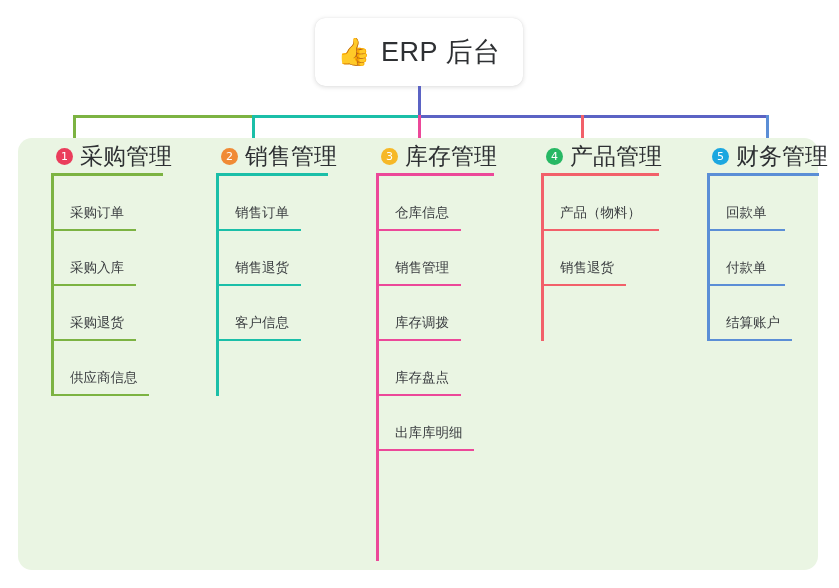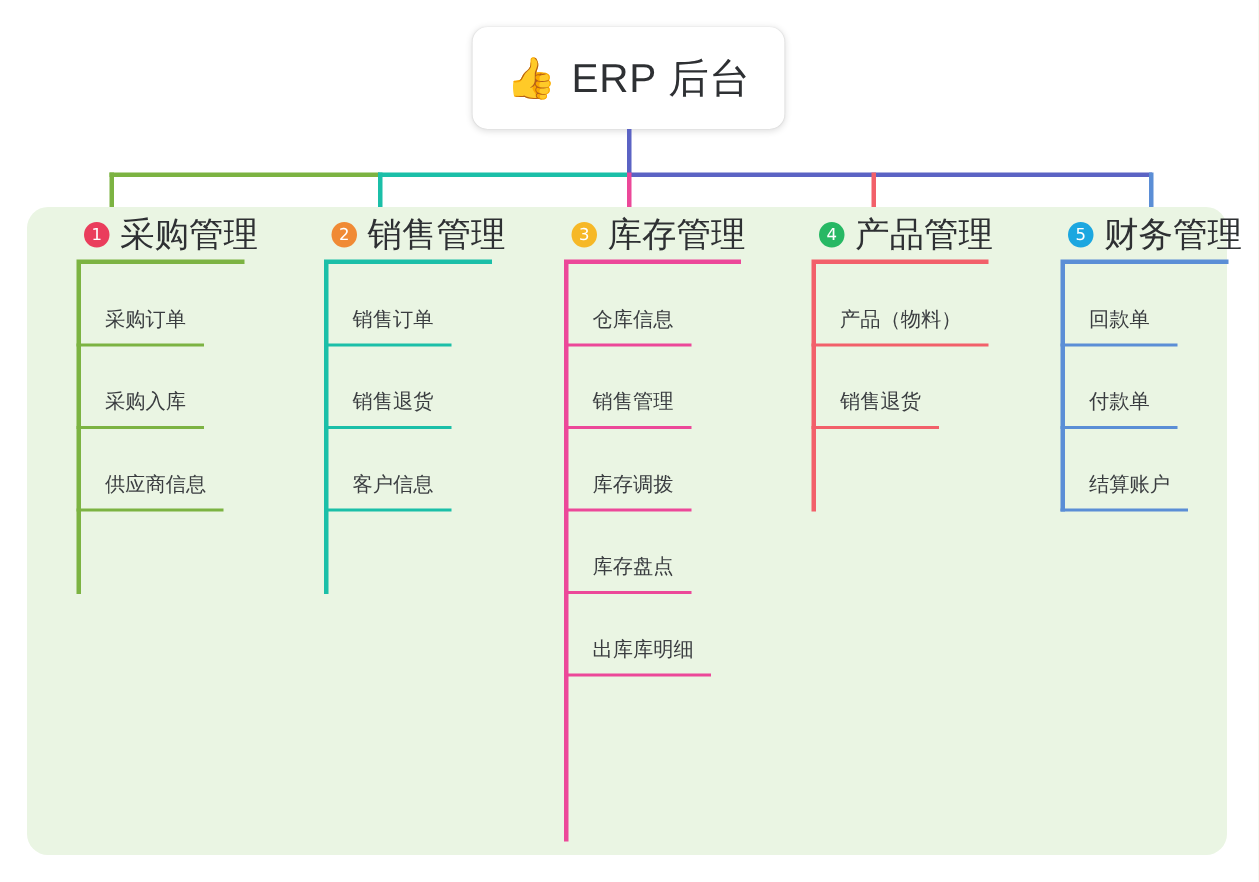--- a/index.html
+++ b/index.html
@@ -162,20 +162,24 @@
           <div class="spine" style="background: rgb(124, 179, 66); height: 220px;"></div>
           <div class="child">
             <span class="child-label">采购订单</span>
             <div class="child-rule" style="width: 85px; background: rgb(124, 179, 66);"></div>
           </div>
           <div class="child">
             <span class="child-label">采购入库</span>
             <div class="child-rule" style="width: 85px; background: rgb(124, 179, 66);"></div>
           </div>
           <div class="child">
+            <span class="child-label">采购退货</span>
+            <div class="child-rule" style="width: 85px; background: rgb(124, 179, 66);"></div>
+          </div>
+          <div class="child">
             <span class="child-label">供应商信息</span>
             <div class="child-rule" style="width: 98px; background: rgb(124, 179, 66);"></div>
           </div>
         </div>
       </div>
       <div class="col" style="left: 203px; width: 150px;">
         <div class="col-head">
           <span class="badge" style="background: rgb(240, 138, 53);">2</span>
           <span class="head-label">销售管理</span>
         </div>

